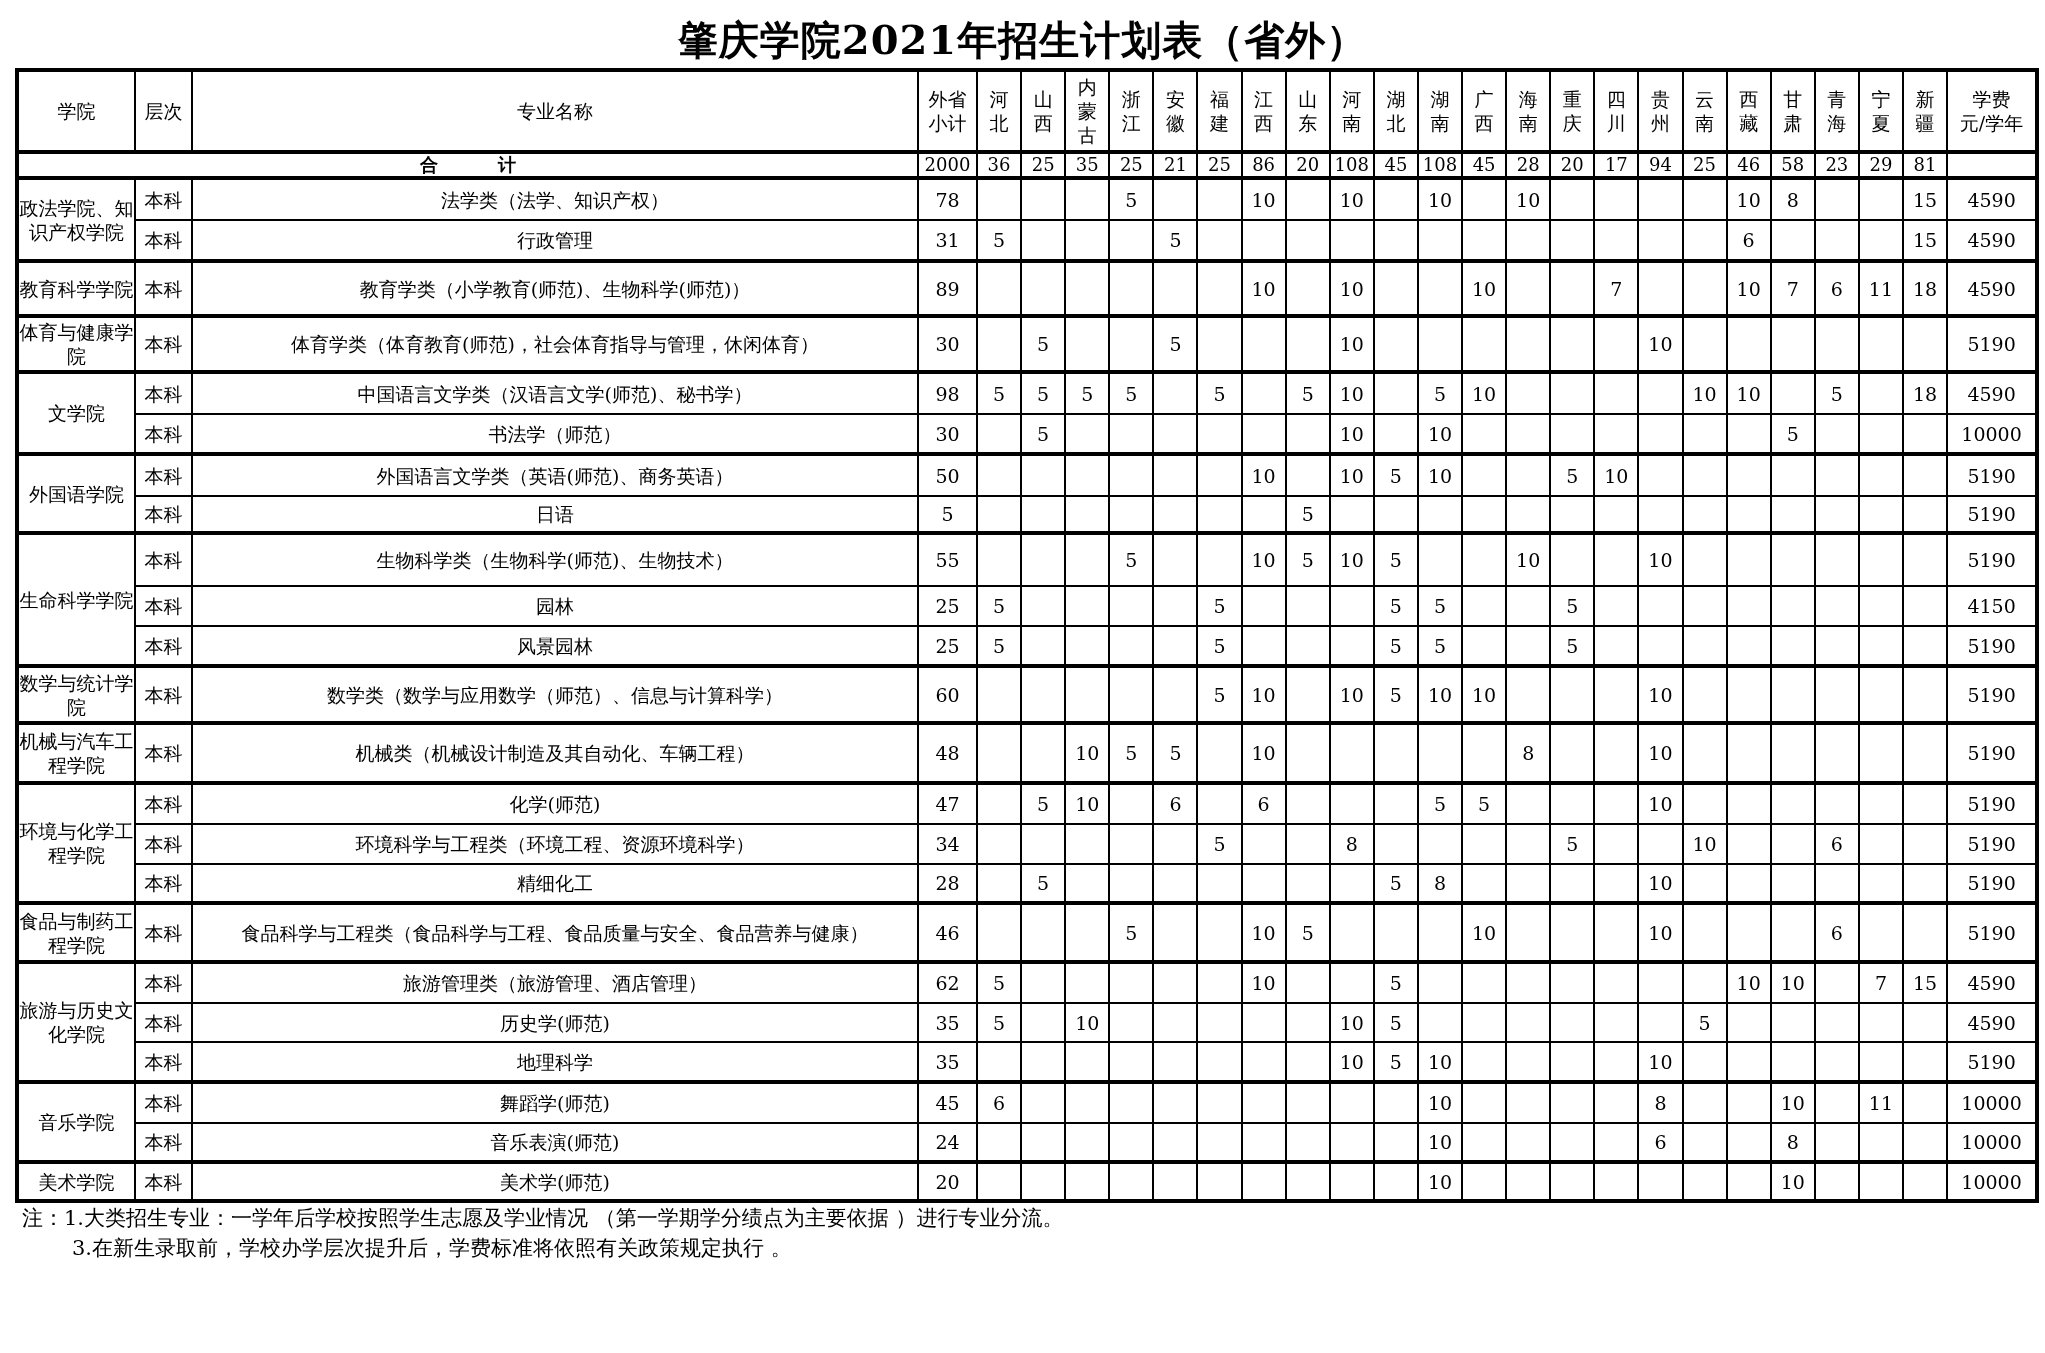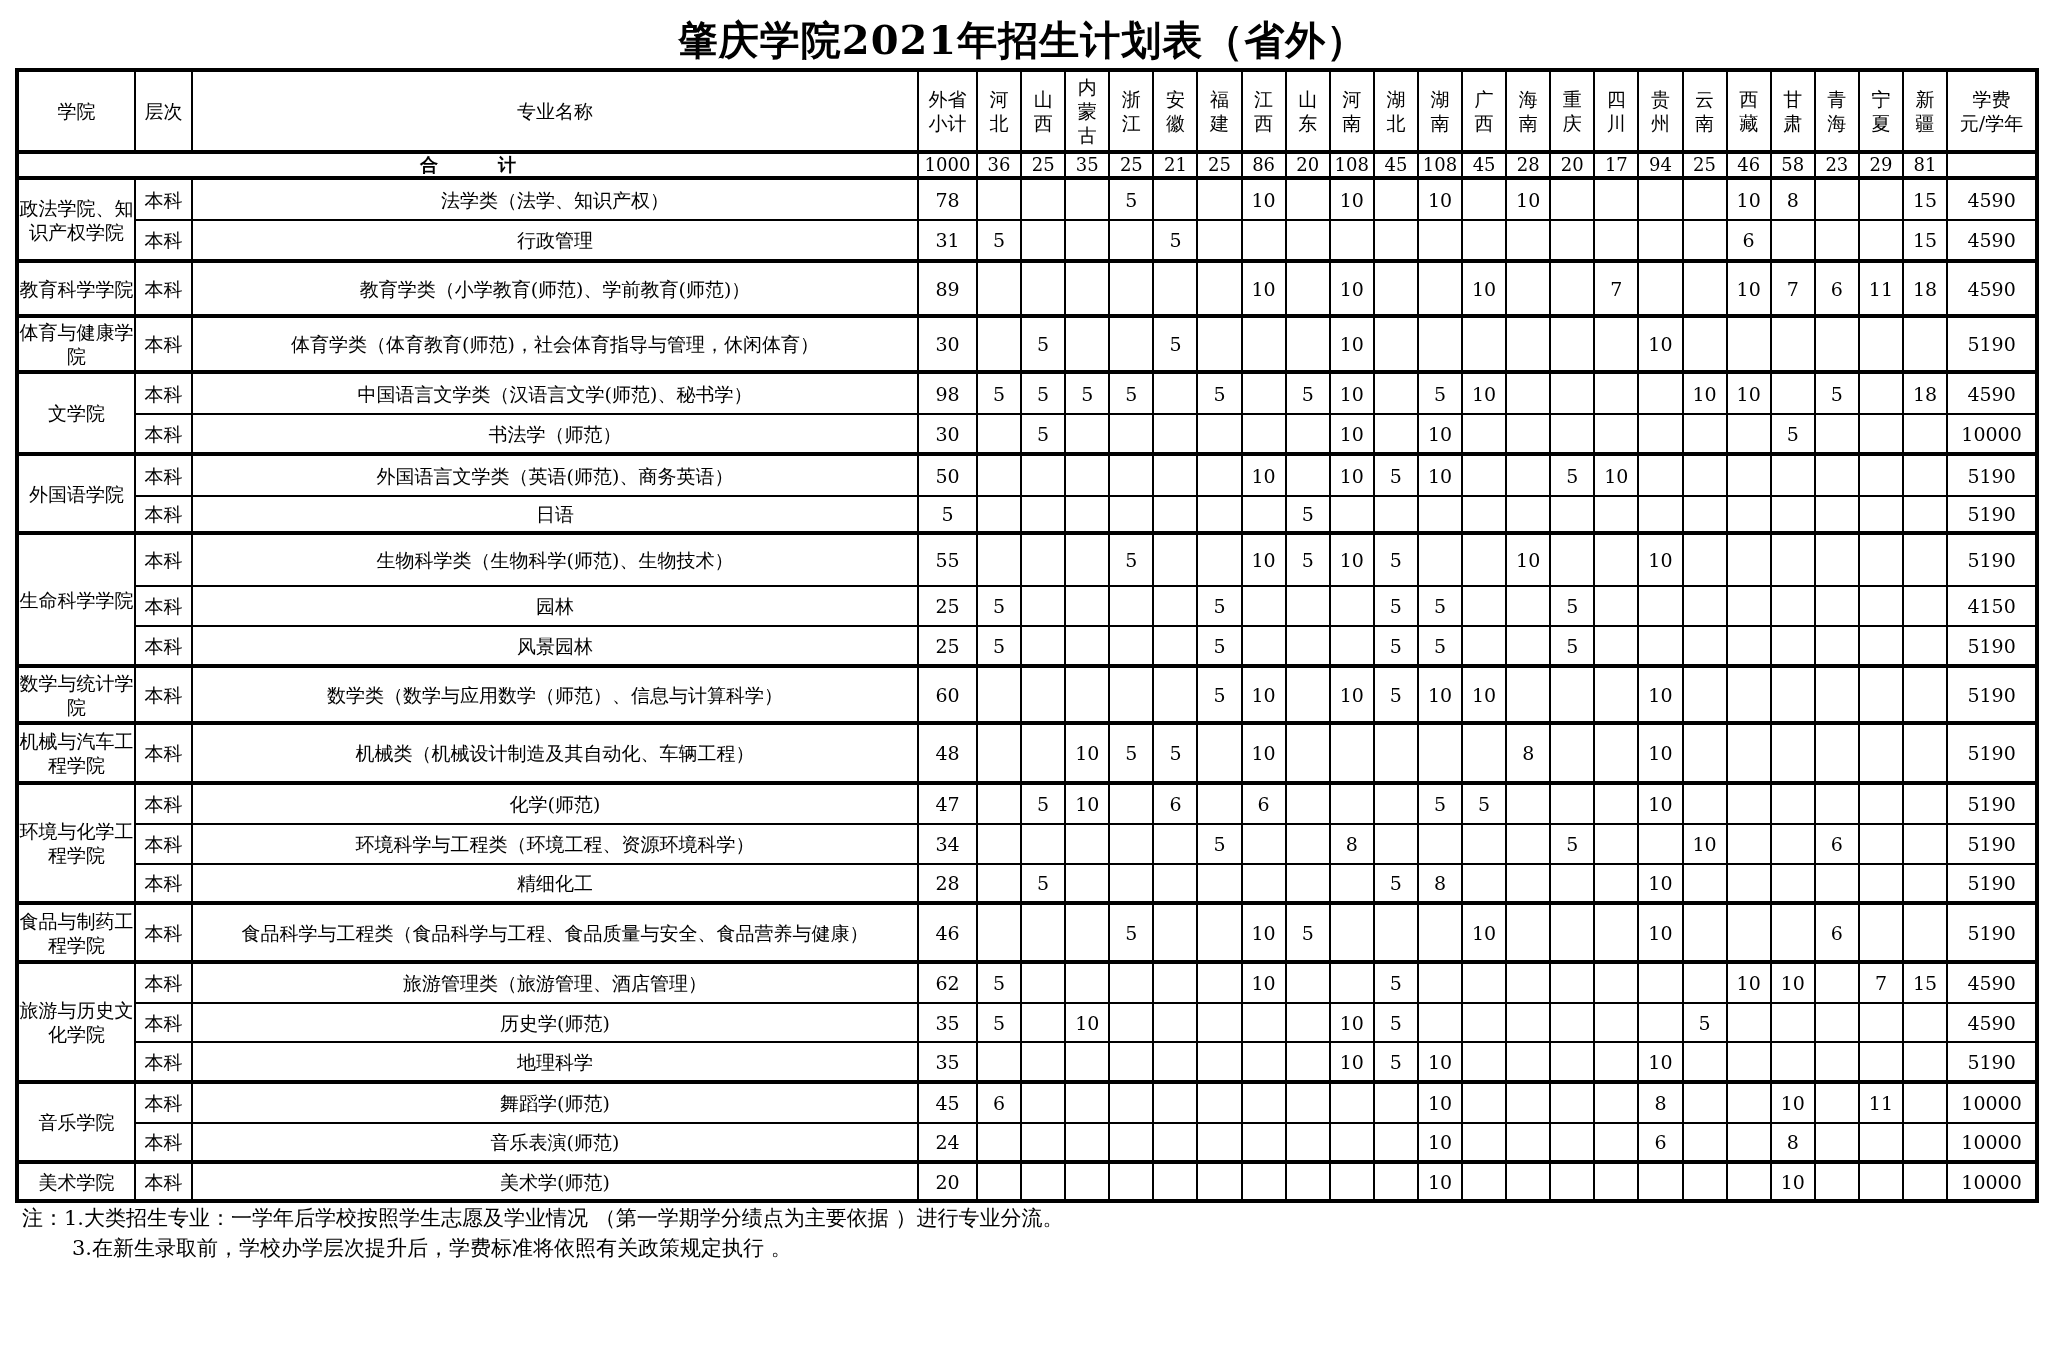--- a/index.html
+++ b/index.html
@@ -174,21 +174,21 @@
         </th>
         <th class="prov">
           <span>学费</span>
           <span>元/学年</span>
         </th>
       </tr>
   </thead>
   <tbody id="tbody">
       <tr class="total">
         <td class="total-label" colspan="3">合计</td>
-        <td>1000</td>
+        <td>2000</td>
         <td>36</td>
         <td>25</td>
         <td>35</td>
         <td>25</td>
         <td>21</td>
         <td>25</td>
         <td>86</td>
         <td>20</td>
         <td>108</td>
         <td>45</td>
@@ -259,21 +259,21 @@
         <td>6</td>
         <td></td>
         <td></td>
         <td></td>
         <td>15</td>
         <td>4590</td>
       </tr>
       <tr class="group-start" style="height: 55px;">
         <td class="college" rowspan="1">教育科学学院</td>
         <td class="level">本科</td>
-        <td class="major">教育学类（小学教育(师范)、学前教育(师范)）</td>
+        <td class="major">教育学类（小学教育(师范)、生物科学(师范)）</td>
         <td>89</td>
         <td></td>
         <td></td>
         <td></td>
         <td></td>
         <td></td>
         <td></td>
         <td>10</td>
         <td></td>
         <td>10</td>

